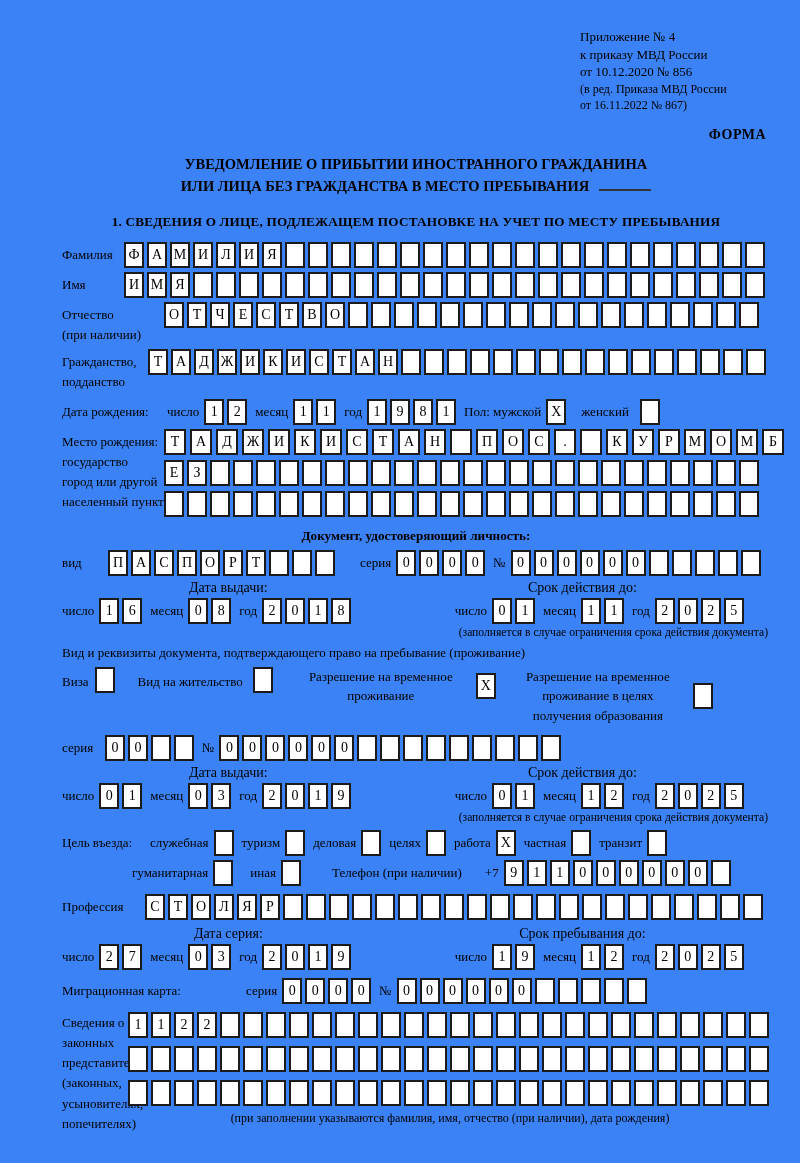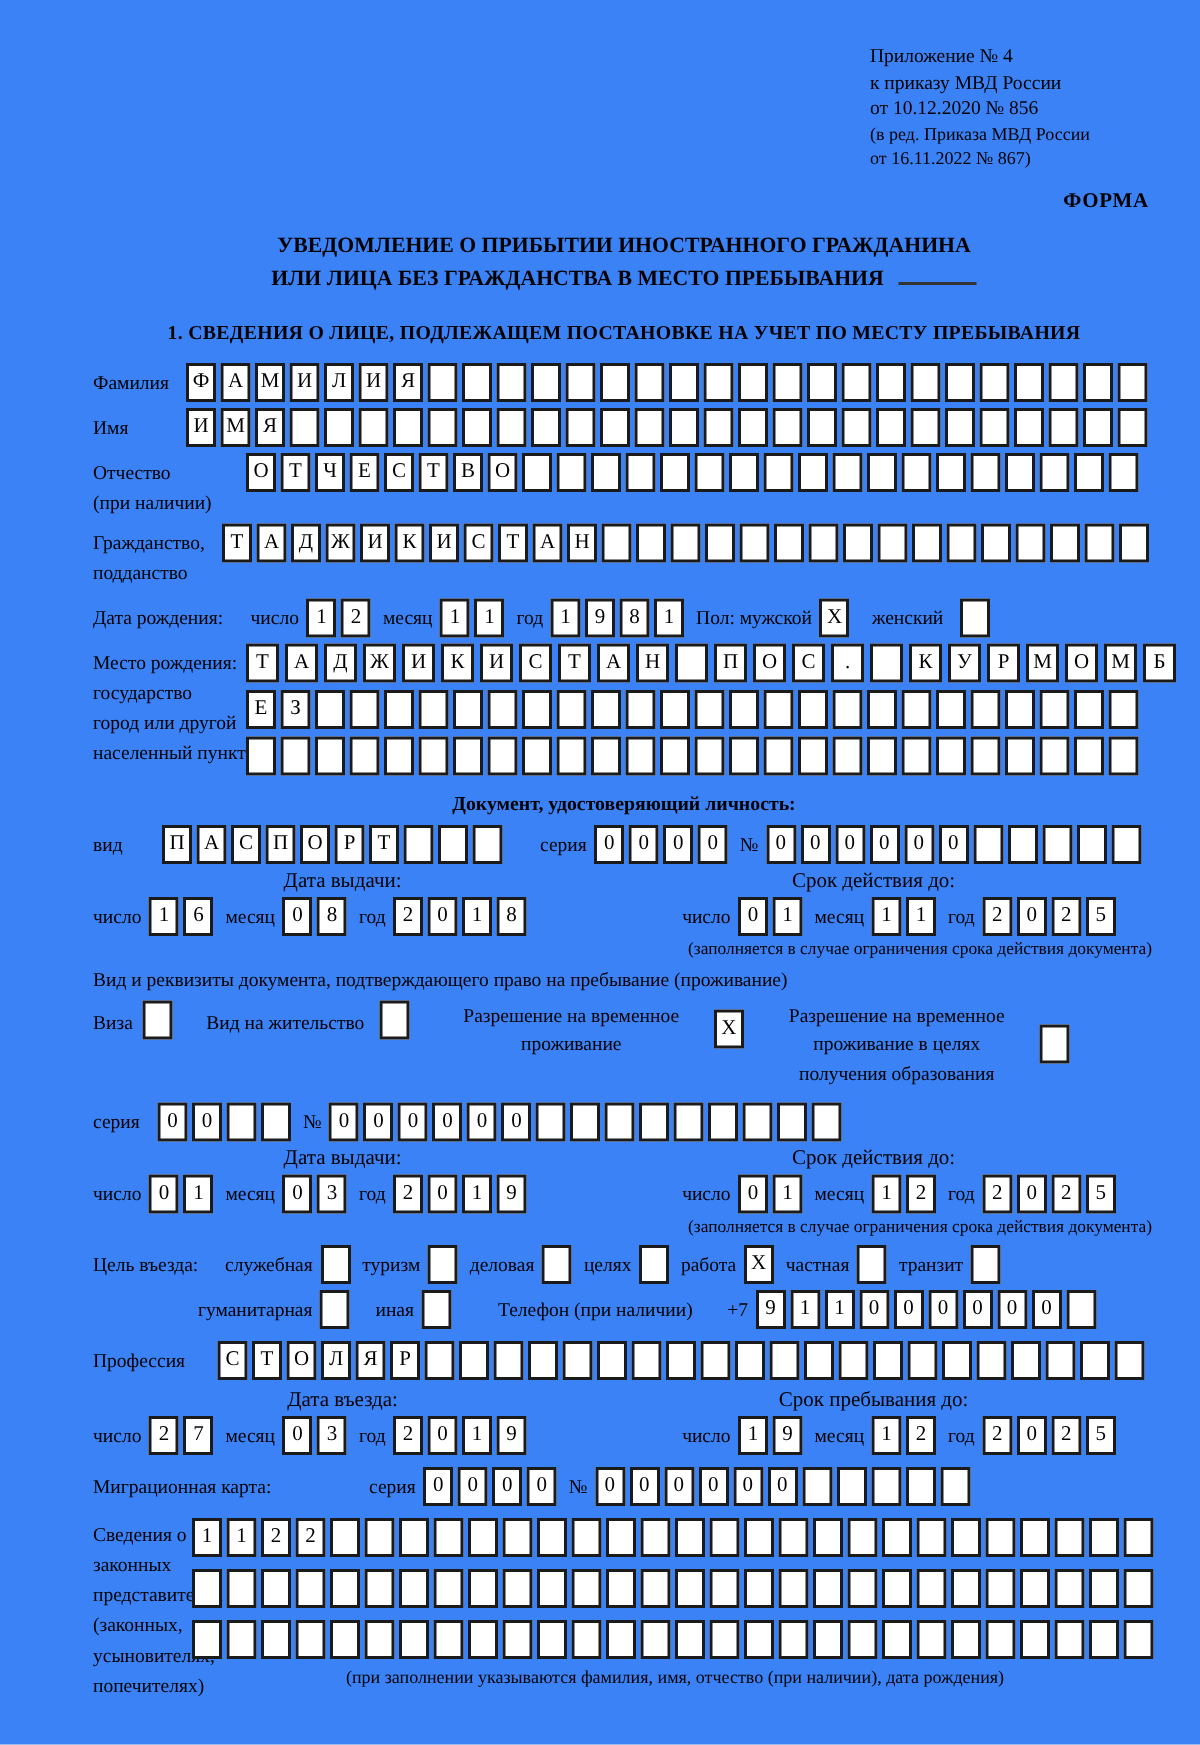--- a/index.html
+++ b/index.html
@@ -581,21 +581,21 @@
         <span class="cell"></span>
         <span class="cell"></span>
         <span class="cell"></span>
         <span class="cell"></span>
         <span class="cell"></span>
       </span>
   </div>
 
   <div class="twocol" style="margin-top:6px">
     <div class="dcol l">
-      <div class="dhead">Дата въезда:</div>
+      <div class="dhead">Дата серия:</div>
       <div class="dline">
         <span class="dl first">число</span>
         <span class="cells">
             <span class="cell">2</span>
             <span class="cell">7</span>
           </span>
         <span class="dl">месяц</span>
         <span class="cells">
             <span class="cell">0</span>
             <span class="cell">3</span>

